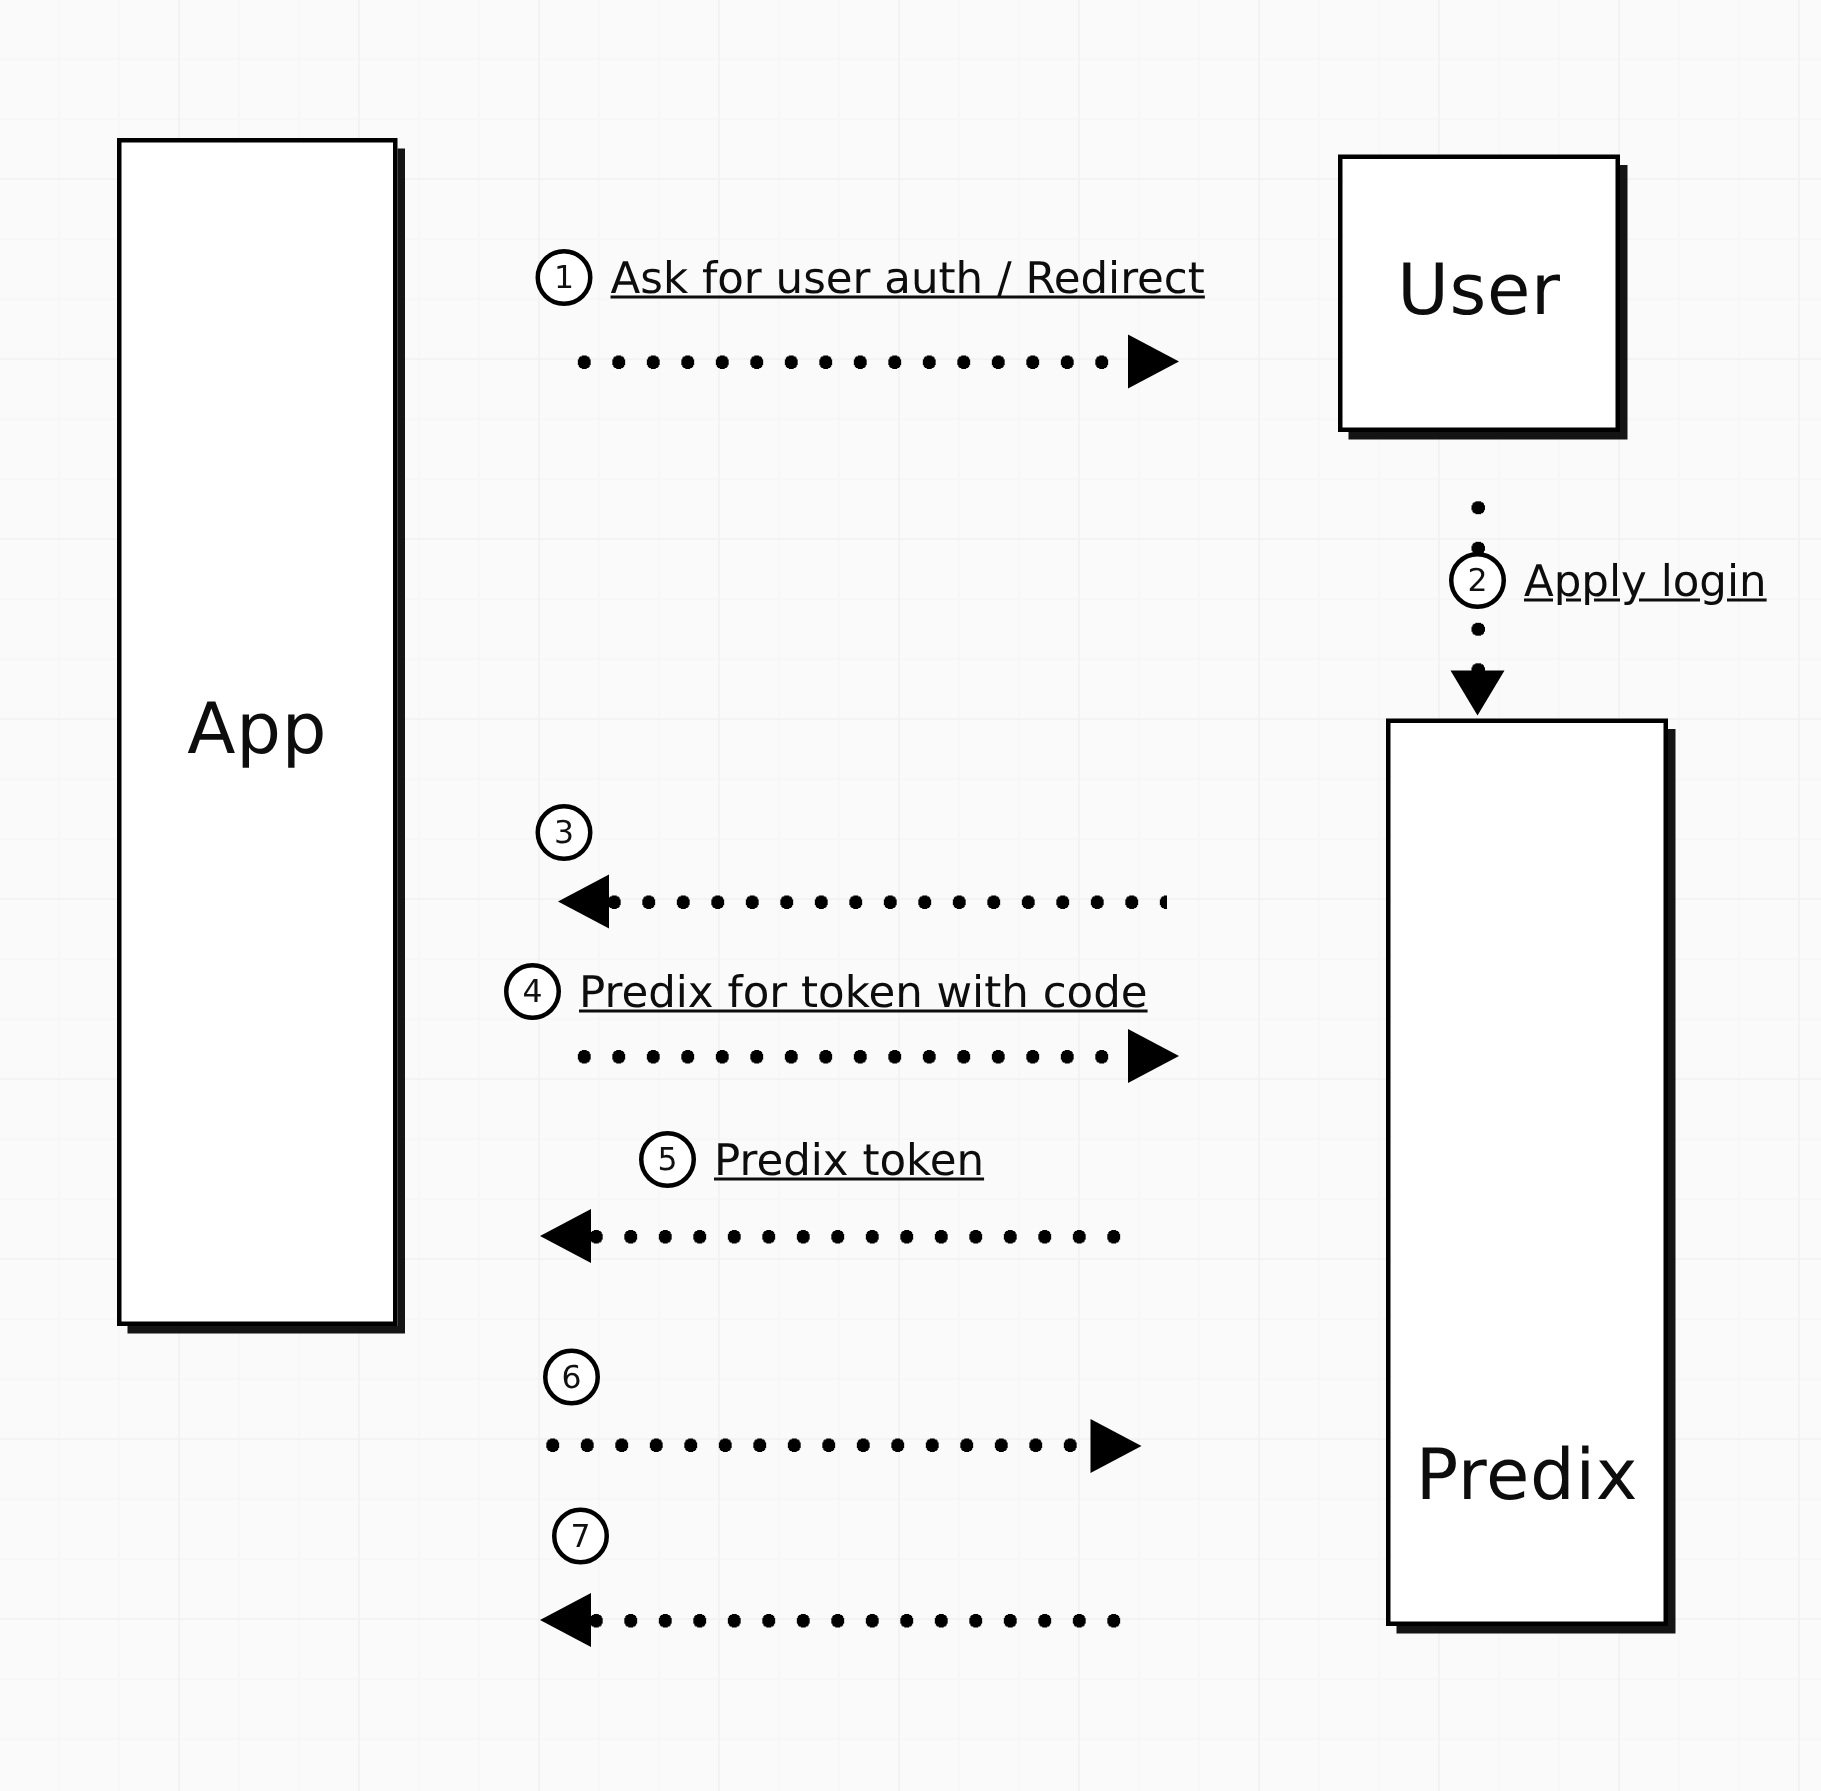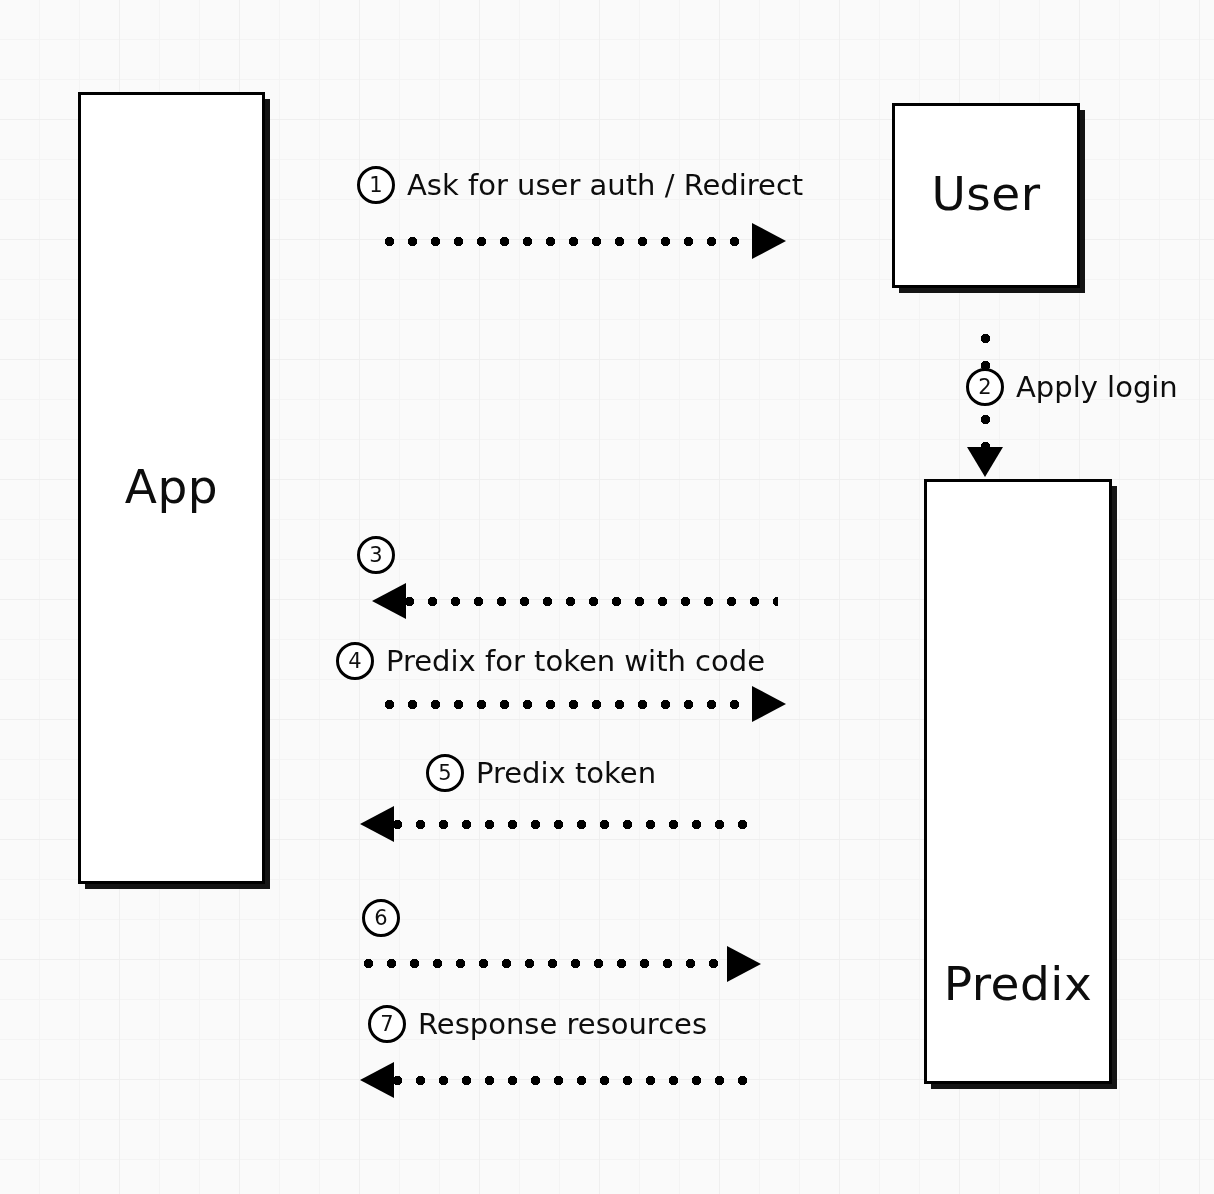--- a/index.html
+++ b/index.html
@@ -93,20 +93,21 @@
     line-height: 1;
     position: relative;
     top: 0px;
   }
   .msg-text {
     font-size: 29px;
     color: #0d0d0d;
     line-height: 1;
     margin-left: 12px;
     white-space: nowrap;
+    text-decoration: underline;
   }
 
   
   .dotline {
     position: absolute;
     height: 9px;
     background-image: radial-gradient(circle closest-side, #000 100%, transparent 100%);
     background-size: 23px 9px;
     background-repeat: repeat-x;
     background-position: 0 50%;
@@ -218,19 +219,18 @@
     </div>
     <div class="dotline" style="left:357px; top:959px; width:376px;"></div>
     <div class="arrowhead arrow-right" style="left:727px; top:946px;"></div>
   </div>
 
   <div class="msg">
     <div class="msg-head" style="left:368px; top:1005px;">
       <span class="step-circle">
         <span class="step-num">7</span>
       </span>
-      <span class="msg-text">Response resources</span>
     </div>
     <div class="dotline" style="left:386px; top:1076px; width:368px;"></div>
     <div class="arrowhead arrow-left" style="left:360px; top:1062px;"></div>
   </div>
 
 </div>
 
 </body></html>

